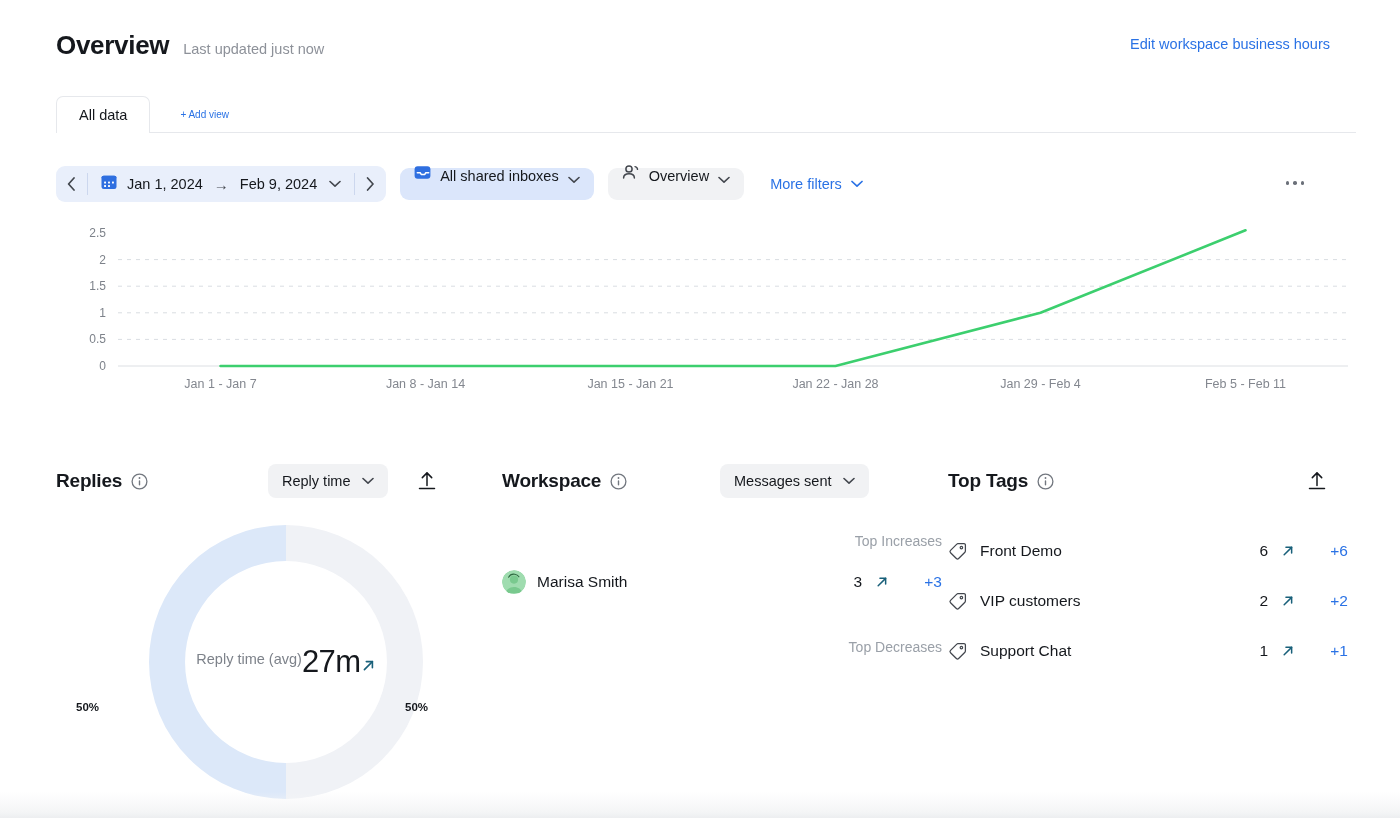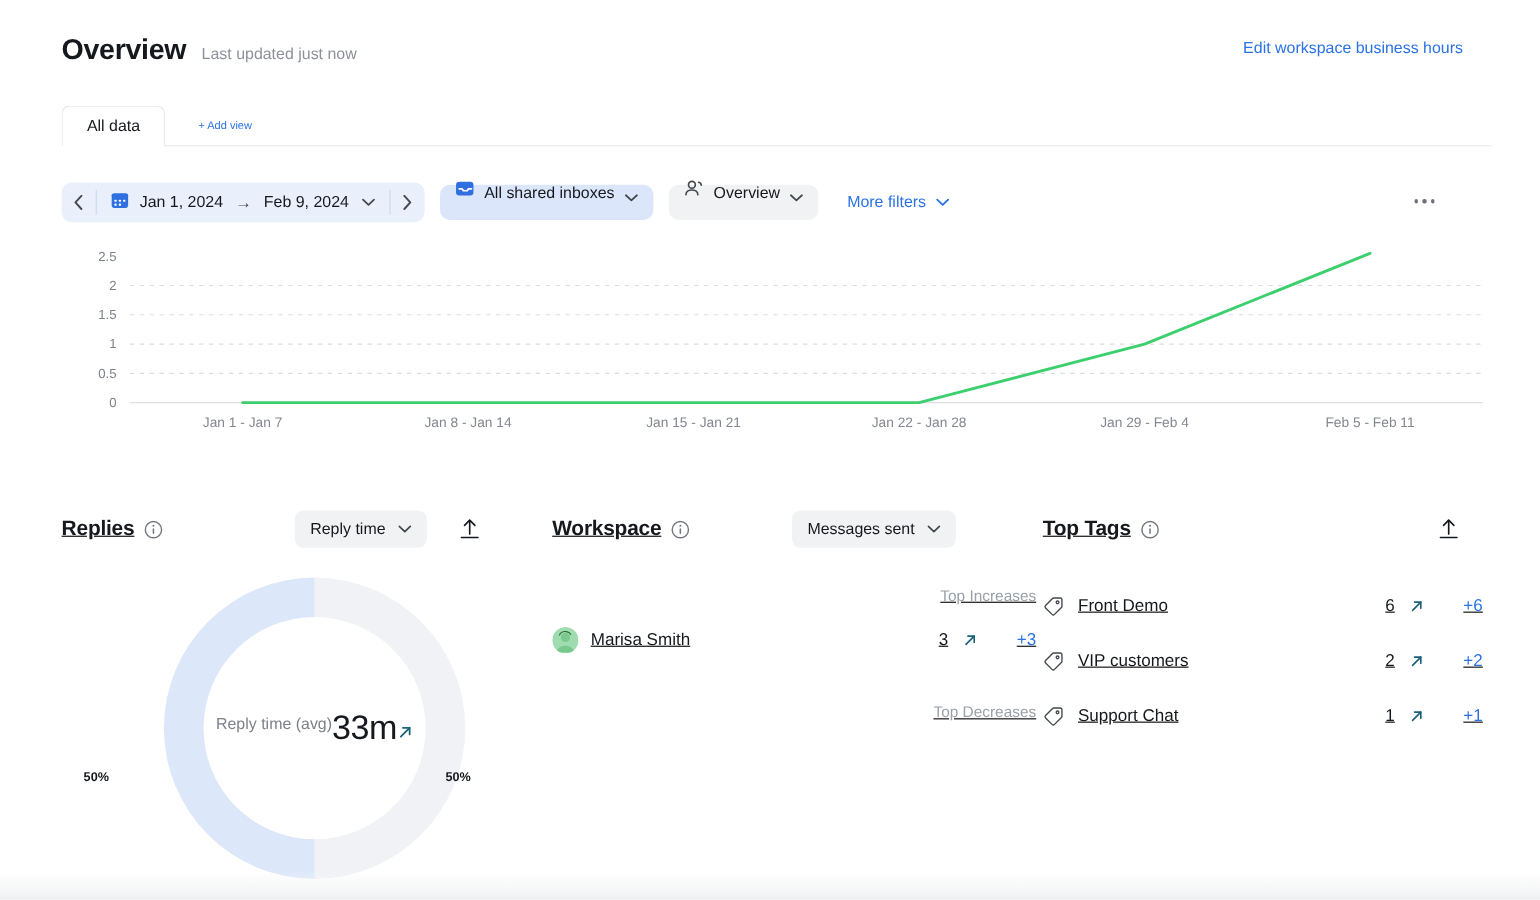--- a/index.html
+++ b/index.html
@@ -52,21 +52,21 @@
   .dots i { display:block; width:3.5px; height:3.5px; border-radius:50%; background:#6b7079; }
 
   
   .linechart { position:absolute; left:56px; top:215px; width:1300px; height:185px; }
   .lc-svg { display:block; }
   .lc-ylabel { font-size:12px; fill:#7d828a; text-anchor:end; font-family:"Liberation Sans", sans-serif; }
   .lc-xlabel { font-size:12.5px; fill:#83878f; text-anchor:middle; font-family:"Liberation Sans", sans-serif; }
 
   
   .panels { position:absolute; left:0; top:455px; width:1400px; height:360px; }
-  .panel { position:absolute; top:0;text-decoration:underline; }
+  .panel { position:absolute; top:0; }
   .p-replies   { left:56px;  width:440px; }
   .p-workspace { left:502px; width:440px; }
   .p-tags      { left:948px; width:400px; }
 
   .panel-head { position:relative; height:52px; display:flex; align-items:center; }
   .panel-title { font-size:19px; font-weight:bold; color:#15181d; letter-spacing:-0.2px; }
   .info-icon { margin-left:9px; display:flex; align-items:center; cursor:pointer; }
   .select-chip { display:flex; align-items:center; gap:11px; height:34px; padding:0 14px; background:#f1f2f4; border-radius:8px; cursor:pointer; }
   .select-chip .sc-text { font-size:14.5px; color:#15181d; white-space:nowrap; }
   .upload-btn { display:flex; align-items:center; justify-content:center; width:26px; height:26px; cursor:pointer; }
@@ -258,21 +258,21 @@
         </div>
       </div>
 
       <div class="donut-wrap">
         <svg class="donut" id="donut" width="290" height="290" viewBox="0 0 290 290">
             <path d="M145 8 A137 137 0 0 1 145 282 L145 246 A101 101 0 0 0 145 44 Z" fill="#f0f2f6"></path>
             <path d="M145 8 A137 137 0 0 0 145 282 L145 246 A101 101 0 0 1 145 44 Z" fill="#dce8f9"></path>
           </svg>
         <div class="donut-center">
           <div class="dc-label">Reply time (avg)</div>
-          <div class="dc-value">33m</div>
+          <div class="dc-value">27m</div>
           <div class="dc-arrow">
             <svg width="15" height="15" viewBox="0 0 15 15" fill="none">
               <path d="M3.4 11.6L11.4 3.6" stroke="#19607a" stroke-width="1.6" stroke-linecap="round"></path>
               <path d="M5.3 3.6h6.1v6.1" stroke="#19607a" stroke-width="1.6" stroke-linecap="round" stroke-linejoin="round"></path>
             </svg>
           </div>
         </div>
         <div class="pct pct-l">50%</div>
         <div class="pct pct-r">50%</div>
       </div>

